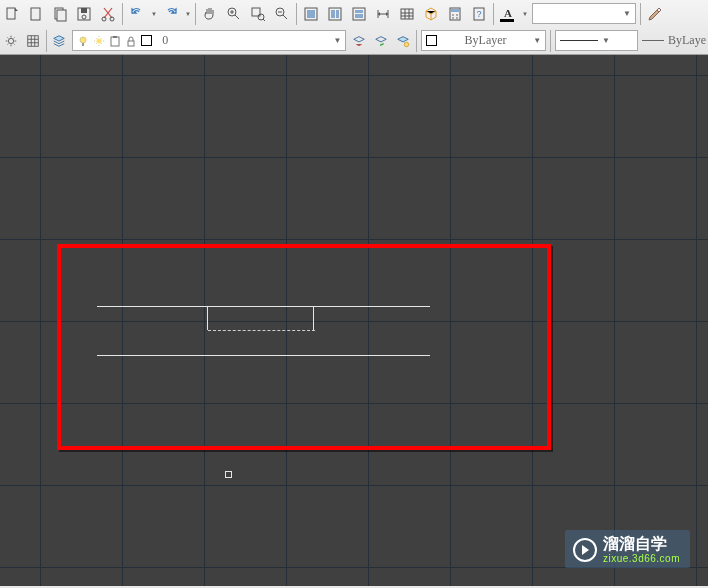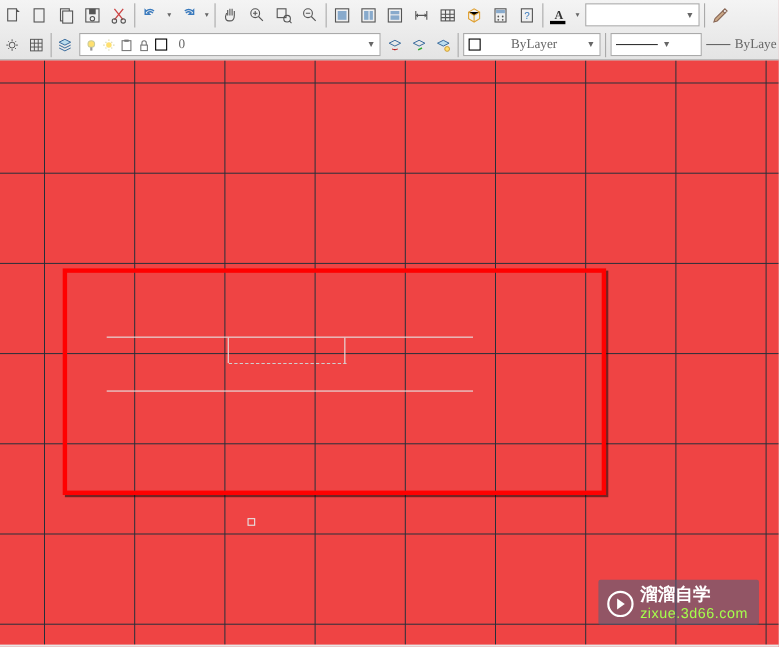--- a/index.html
+++ b/index.html
@@ -106,21 +106,21 @@
 
   
   .layer-icons { display:flex; align-items:center; gap:4px; margin-right:6px; }
   .layer-icons svg { width:12px; height:12px; }
 
   
   .canvas-area {
     position: relative;
     width: 708px;
     height: 531px;
-    background: #ef4444;
+    background: #404040;
     overflow: hidden;
   }
   .grid {
     position: absolute;
     inset: 0;
     background:
       linear-gradient(#252f3a 1px, transparent 1px) 0 0/82px 82px,
       linear-gradient(90deg, #252f3a 1px, transparent 1px) 0 0/82px 82px;
     background-position: -42px 20px;
   }
@@ -171,21 +171,21 @@
     width: 24px; height: 24px;
     border: 2px solid #fff;
     border-radius: 50%;
     display:flex;align-items:center;justify-content:center;
   }
   .watermark .play::after{
     content:"";border-left:7px solid #fff;border-top:5px solid transparent;border-bottom:5px solid transparent;margin-left:2px;
   }
   .watermark .txt { color:#fff; }
   .watermark .main { font-size:16px; font-weight:700; font-family:"Microsoft YaHei","SimHei",sans-serif; line-height:1; }
-  .watermark .sub { font-size:13px; letter-spacing:.5px; color:#a4ff4b; font-family:Arial,sans-serif; line-height:1; margin-top:2px; }
+  .watermark .sub { font-size:10px; letter-spacing:.5px; color:#a4ff4b; font-family:Arial,sans-serif; line-height:1; margin-top:2px; }
 </style>
 </head>
 <body>
 
 <div class="toolbars">
 
   <div class="toolbar-row">
 
     <div class="tb-btn">
       <svg viewBox="0 0 16 16">

